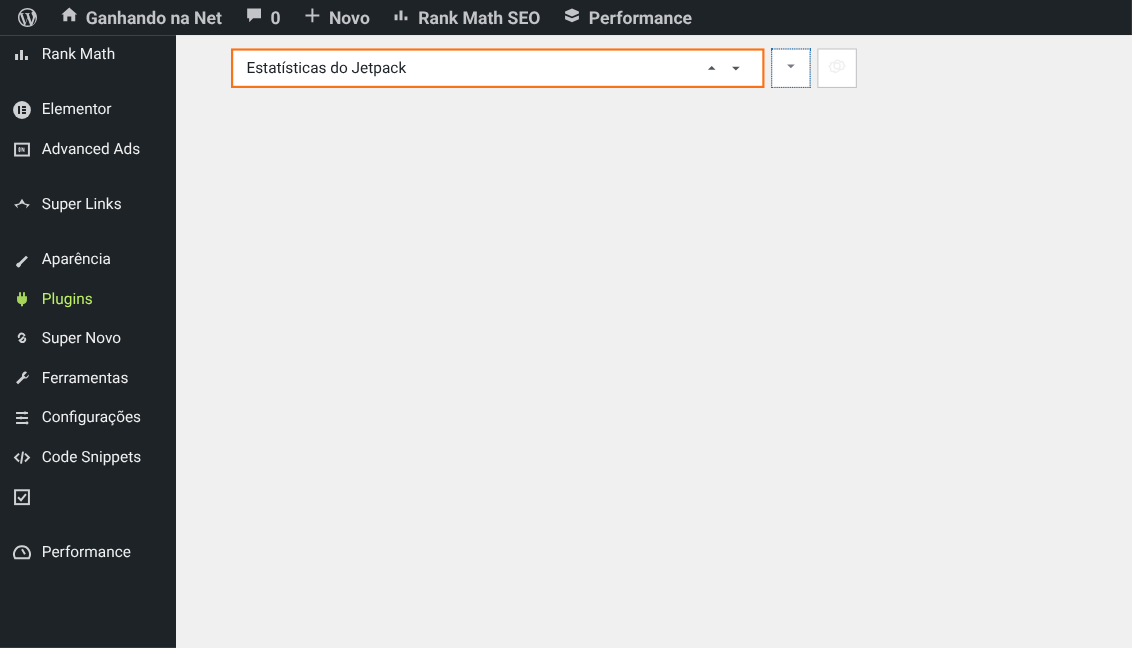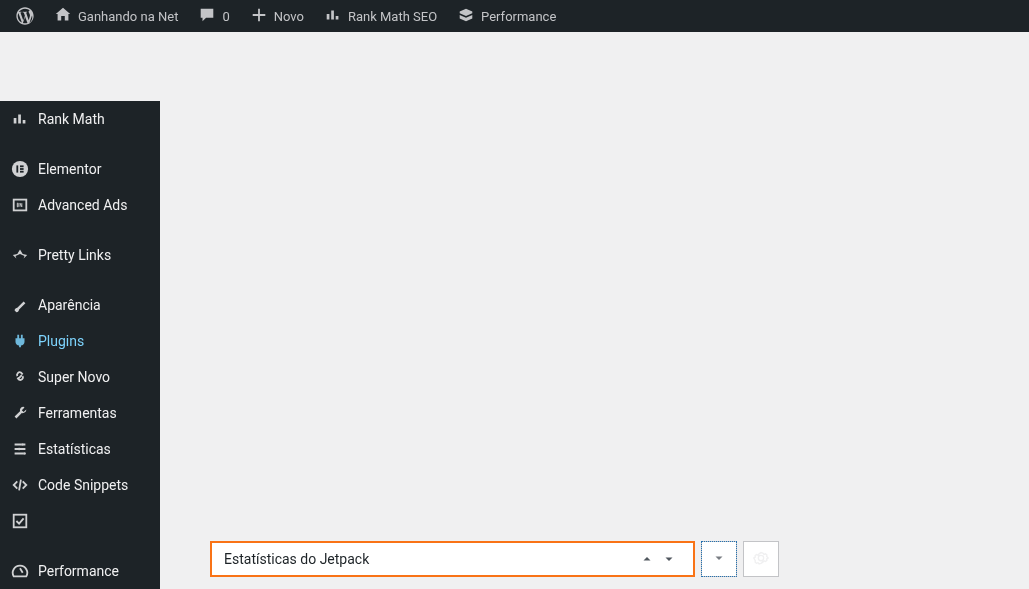--- a/index.html
+++ b/index.html
@@ -21,46 +21,46 @@
     gap: 4px;
     color: #c3c4c7;
   }
   .adminbar .ab-item {
     display: flex;
     align-items: center;
     gap: 6px;
     padding: 0 8px;
     height: 32px;
     cursor: pointer;
-    font-size: 13px;
+    font-size: 16px;
+    font-weight: bold;
   }
   .adminbar svg { width: 18px; height: 18px; fill: currentColor; }
   .wrap {
     display: flex;
     height: calc(589px - 32px);
-    align-items: flex-end;
   }
   .sidebar {
     width: 160px;
     background: #1d2327;
     color: #f0f0f1;
     font-size: 14px;
     overflow: hidden;
     position: relative;
   }
   .menu-item {
     display: flex;
     align-items: center;
     gap: 8px;
     padding: 8px 10px;
     cursor: pointer;
     color: #f0f0f1;
     line-height: 1.3;
   }
-  .menu-item.current { color: #7dd3fc; }
+  .menu-item.current { color: #bef264; }
   .menu-item .icon { width: 20px; height: 20px; display:flex; align-items:center; justify-content:center; }
   .menu-item .icon svg { width: 18px; height: 18px; fill: currentColor; opacity: .85; }
   .menu-sep { height: 14px; }
   .content {
     flex: 1;
     background: #f0f0f1;
     padding: 12px 20px;
     position: relative;
   }
   .panel-bar {
@@ -180,21 +180,21 @@
         </span>
       <span>Advanced Ads</span>
     </div>
     <div class="menu-sep"></div>
     <div class="menu-item">
       <span class="icon">
           <svg viewBox="0 0 20 20">
             <path d="M2 10l5-1 3-5 3 5 5 1-4 4 1-3-5-2-5 2 1 3z"></path>
           </svg>
         </span>
-      <span>Pretty Links</span>
+      <span>Super Links</span>
     </div>
     <div class="menu-sep"></div>
     <div class="menu-item">
       <span class="icon">
           <svg viewBox="0 0 20 20">
             <path d="M4 16c0-2 2-3 3-3l7-7 2 2-7 7c0 1-1 3-3 3l-2-2z"></path>
           </svg>
         </span>
       <span>Aparência</span>
     </div>
@@ -224,21 +224,21 @@
     </div>
     <div class="menu-item">
       <span class="icon">
           <svg viewBox="0 0 20 20">
             <path d="M4 5h8m2 0h2M4 10h4m2 0h6M4 15h10m2 0h0" stroke="currentColor" stroke-width="2"></path>
             <circle cx="13" cy="5" r="1.5"></circle>
             <circle cx="9" cy="10" r="1.5"></circle>
             <circle cx="15" cy="15" r="1.5"></circle>
           </svg>
         </span>
-      <span>Estatísticas</span>
+      <span>Configurações</span>
     </div>
     <div class="menu-item">
       <span class="icon">
           <svg viewBox="0 0 20 20">
             <path d="M7 6l-4 4 4 4m6-8l4 4-4 4M11 4l-2 12" stroke="currentColor" stroke-width="2" fill="none"></path>
           </svg>
         </span>
       <span>Code Snippets</span>
     </div>
     <div class="menu-item">

